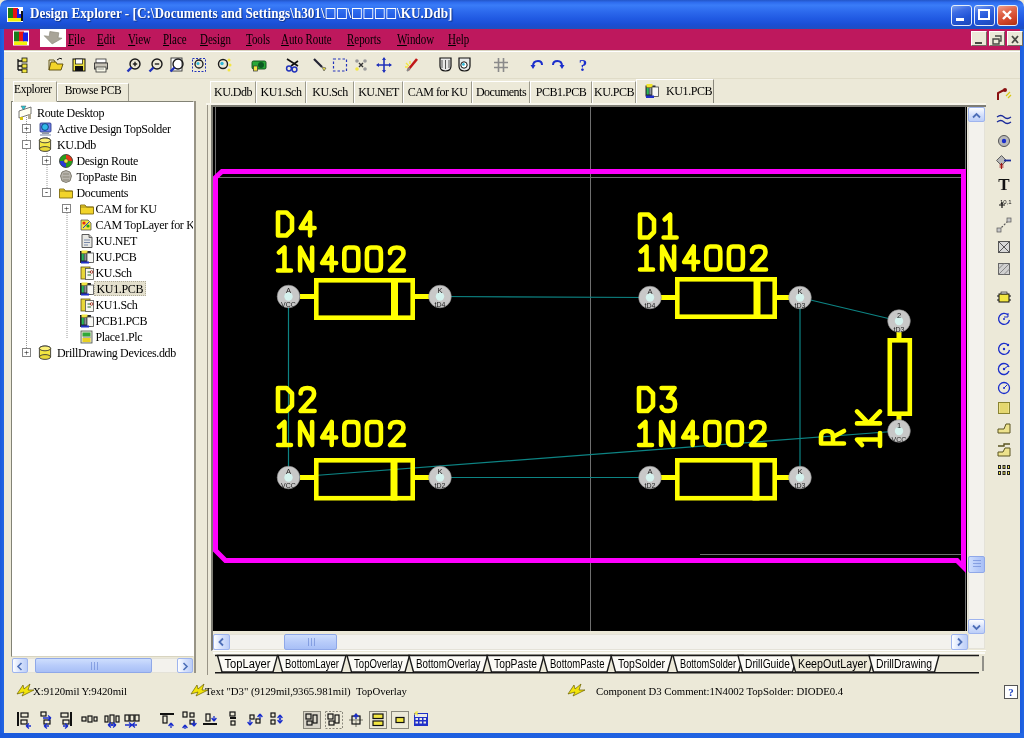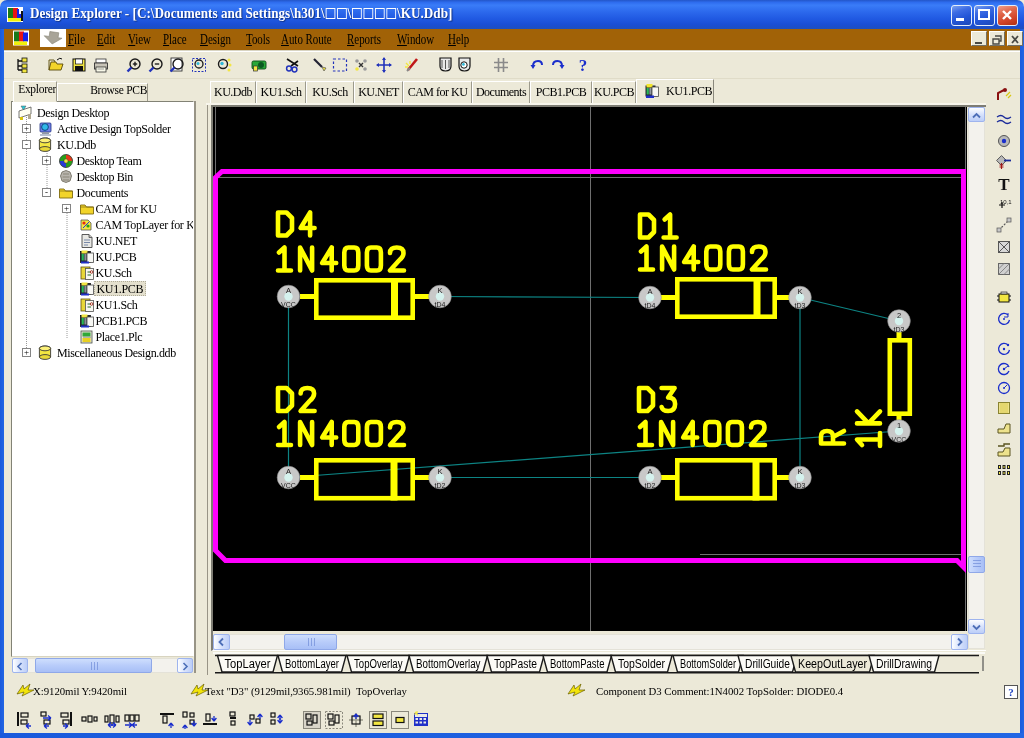--- a/index.html
+++ b/index.html
@@ -9,21 +9,21 @@
 #title{left:0;top:0;width:1024px;height:29px;border-radius:7px 7px 0 0;
 background:linear-gradient(180deg,#2356C8 0%,#2E6CEE 8%,#3A7CF8 18%,#2B68EC 42%,#2059E2 65%,#1A4ED4 85%,#1E50BE 100%);}
 .cjk{display:inline-block;width:11px;height:11px;border:1.6px solid #fff;margin:0 1px -1px 1px}
 #title .txt{left:30px;top:5px;color:#fff;font-weight:bold;font-size:15px;text-shadow:1px 1px 1px #10307F;white-space:nowrap;transform:scaleX(0.88);transform-origin:0 0}
 .tbtn{top:5px;width:21px;height:21px;border-radius:3px;border:1px solid #E4EEFB}
 .tbtn.b{background:linear-gradient(160deg,#7AA1F0 0%,#3D6CE4 30%,#2356D8 60%,#1D48B8 100%)}
 .tbtn.r{background:linear-gradient(160deg,#F0A08C 0%,#E0664A 35%,#D04328 70%,#B03010 100%)}
 
 .wb{background:linear-gradient(90deg,#1A5ADC,#2266E4)}
 
-#menurow{left:4px;top:29px;width:1016px;height:34px;background:#a16207}
+#menurow{left:4px;top:29px;width:1016px;height:34px;background:#be185d}
 .mi{top:3px;font-size:14px;color:#000;white-space:nowrap;transform:scaleX(0.78);transform-origin:0 0}
 .mi u{text-decoration:underline}
 
 #toolrow{left:4px;top:52px;width:1016px;height:27px;background:#ECE9D8;border-bottom:1px solid #E0DCC8}
 
   .ptab{height:19px;font-size:11.5px;letter-spacing:-0.3px;white-space:nowrap;overflow:hidden;background:#ECE9D8;border:1px solid #fff;border-right:1px solid #9C9A8C;border-bottom:none;padding:1px 6px 0 6px}
 
 #treebox{left:11px;top:101px;width:183px;height:556px;background:#fff;
 border-top:1.5px solid #828275;border-left:1.5px solid #828275;border-right:1.5px solid #fff;border-bottom:1px solid #d8d4c0;overflow:hidden}
 .trow{position:absolute;height:16px;font-size:12px;letter-spacing:-0.35px;white-space:nowrap;color:#000}
@@ -206,30 +206,30 @@
     </svg>
     <svg class="a" style="left:546px;top:5px" width="16" height="16" viewBox="0 0 16 16">
       <path d="M3 8 Q3 4 7.5 4 Q12 4 12 9" fill="none" stroke="#1a2ecc" stroke-width="2"></path>
       <path d="M9.5 8 L14.5 8 L12 12 Z" fill="#1a2ecc"></path>
     </svg>
     <svg class="a" style="left:571px;top:5px" width="16" height="16" viewBox="0 0 16 16">
       <text x="8" y="14" text-anchor="middle" font-family="Liberation Serif" font-weight="bold" font-size="17" fill="#1a2ecc">?</text>
     </svg>
   </div>
 
-<div class="a ptab" style="left:13px;top:81px;z-index:2;height:21px;width:44px;text-align:right;padding:1px 0 0 0;border-bottom:1px solid #ECE9D8">Explorer</div>
-<div class="a ptab" style="left:57px;top:83px;width:91px;text-align:right;padding:0 0 0 0">Browse PCB</div>
+<div class="a ptab" style="left:13px;top:81px;z-index:2;height:21px;width:44px;text-align:left;padding:1px 0 0 0;border-bottom:1px solid #ECE9D8">Explorer</div>
+<div class="a ptab" style="left:57px;top:83px;width:72px;text-align:center;padding:0 0 0 0">Browse PCB</div>
 <div class="a" style="left:5px;top:101px;width:195px;height:576px;background:#ECE9D8"></div>
 <div id="treebox" class="a">
     <svg width="183" height="556" style="position:absolute;left:0;top:0">
       <line x1="14.5" y1="13" x2="14.5" y2="252" stroke="#9a9a9a" stroke-width="1" stroke-dasharray="1,1"></line>
       <line x1="35" y1="29" x2="35" y2="93" stroke="#9a9a9a" stroke-width="1" stroke-dasharray="1,1"></line>
       <line x1="55" y1="109" x2="55" y2="236" stroke="#9a9a9a" stroke-width="1" stroke-dasharray="1,1"></line>
     </svg>
-    <div class="trow" style="left:25px;top:3.5px">Design Desktop</div>
+    <div class="trow" style="left:25px;top:3.5px">Route Desktop</div>
     <svg width="16" height="16" style="position:absolute;left:5.5px;top:2.5px">
       <polygon points="1,6 13,2 13,9 1,13" fill="#FFFFF0" stroke="#555" stroke-width="0.8"></polygon>
       <polygon points="3,1 8,1 5.5,5" fill="#27C8D8" stroke="#555" stroke-width="0.5"></polygon>
       <rect x="2" y="12" width="3" height="3" fill="#D8C410"></rect>
       <rect x="10" y="9" width="3" height="5" fill="#B0A890"></rect>
     </svg>
     <div class="trow" style="left:45px;top:19.5px">Active Design TopSolder</div>
     <svg width="16" height="16" style="position:absolute;left:25px;top:18.5px">
       <rect x="3" y="2" width="11" height="9" rx="1" fill="#7080E8" stroke="#203080" stroke-width="0.8"></rect>
       <circle cx="8" cy="6" r="3.4" fill="#30B8E8" stroke="#104880"></circle>
@@ -240,30 +240,30 @@
     <div class="trow" style="left:45px;top:35.5px">KU.Ddb</div>
     <svg width="16" height="16" style="position:absolute;left:25px;top:34.5px">
       <ellipse cx="8" cy="3.4" rx="5.6" ry="2.4" fill="#F2E642" stroke="#383838" stroke-width="0.9"></ellipse>
       <rect x="2.4" y="3.4" width="11.2" height="8.6" fill="#F2E642"></rect>
       <line x1="2.4" y1="3.4" x2="2.4" y2="12" stroke="#383838" stroke-width="0.9"></line>
       <line x1="13.6" y1="3.4" x2="13.6" y2="12" stroke="#383838" stroke-width="0.9"></line>
       <ellipse cx="8" cy="12" rx="5.6" ry="2.4" fill="#E8D838" stroke="#383838" stroke-width="0.9"></ellipse>
       <ellipse cx="8" cy="3.4" rx="5.6" ry="2.4" fill="#FBF078" stroke="#383838" stroke-width="0.9"></ellipse>
     </svg>
     <div class="pm" style="left:10px;top:37.5px">-</div>
-    <div class="trow" style="left:64.5px;top:51.5px">Desktop Team</div>
+    <div class="trow" style="left:64.5px;top:51.5px">Design Route</div>
     <svg width="16" height="16" style="position:absolute;left:45.5px;top:50.5px">
       <circle cx="8" cy="8" r="6.5" fill="#28A018"></circle>
       <path d="M8 1.5 A6.5 6.5 0 0 1 14.5 8 L8 8 Z" fill="#E83818"></path>
       <path d="M1.5 8 A6.5 6.5 0 0 0 8 14.5 L8 8 Z" fill="#2838D8"></path>
       <circle cx="8" cy="8" r="6.5" fill="none" stroke="#383838" stroke-width="0.8"></circle>
       <circle cx="8" cy="8" r="2.2" fill="#F2E642" stroke="#383838" stroke-width="0.6"></circle>
     </svg>
     <div class="pm" style="left:30px;top:53.5px">+</div>
-    <div class="trow" style="left:64.5px;top:67.5px">Desktop Bin</div>
+    <div class="trow" style="left:64.5px;top:67.5px">TopPaste Bin</div>
     <svg width="16" height="16" style="position:absolute;left:45.5px;top:66.5px">
       <path d="M4 3 L8 1.5 L12 3 L13.5 7 L12 12 L8 13.5 L4 12 L2.5 7 Z" fill="#B8B4AC" stroke="#686458" stroke-width="0.8"></path>
       <path d="M5 5 L11 5 M4.5 8 L11.5 8 M5 11 L11 11" stroke="#8A8678" stroke-width="1"></path>
     </svg>
     <div class="trow" style="left:64.5px;top:83.5px">Documents</div>
     <svg width="16" height="16" style="position:absolute;left:45.5px;top:82.5px">
       <path d="M1.5 4 L6 4 L7.5 6 L14.5 6 L14.5 13 L1.5 13 Z" fill="#F2D42A" stroke="#806C10" stroke-width="0.9"></path>
       <path d="M1.5 6 L14.5 6" stroke="#806C10" stroke-width="0.7"></path>
     </svg>
     <div class="pm" style="left:30px;top:85.5px">-</div>
@@ -327,21 +327,21 @@
       <rect x="8" y="4" width="6.5" height="9.5" fill="#F8F8F4" stroke="#484848" stroke-width="0.8"></rect>
       <rect x="2" y="12.5" width="8" height="2" fill="#2030C8"></rect>
     </svg>
     <div class="trow" style="left:83.5px;top:227.5px">Place1.Plc</div>
     <svg width="16" height="16" style="position:absolute;left:66.5px;top:226.5px">
       <rect x="2" y="2" width="11" height="12" fill="#E8E8D8" stroke="#485048" stroke-width="0.8"></rect>
       <rect x="3.5" y="3.5" width="8" height="4" fill="#30A838"></rect>
       <rect x="3.5" y="9" width="8" height="4" fill="#E8D020"></rect>
       <path d="M4 8.2 L12 8.2" stroke="#888" stroke-width="0.8"></path>
     </svg>
-    <div class="trow" style="left:45px;top:243.5px">Miscellaneous Design.ddb</div>
+    <div class="trow" style="left:45px;top:243.5px">DrillDrawing Devices.ddb</div>
     <svg width="16" height="16" style="position:absolute;left:25px;top:242.5px">
       <ellipse cx="8" cy="3.4" rx="5.6" ry="2.4" fill="#F2E642" stroke="#383838" stroke-width="0.9"></ellipse>
       <rect x="2.4" y="3.4" width="11.2" height="8.6" fill="#F2E642"></rect>
       <line x1="2.4" y1="3.4" x2="2.4" y2="12" stroke="#383838" stroke-width="0.9"></line>
       <line x1="13.6" y1="3.4" x2="13.6" y2="12" stroke="#383838" stroke-width="0.9"></line>
       <ellipse cx="8" cy="12" rx="5.6" ry="2.4" fill="#E8D838" stroke="#383838" stroke-width="0.9"></ellipse>
       <ellipse cx="8" cy="3.4" rx="5.6" ry="2.4" fill="#FBF078" stroke="#383838" stroke-width="0.9"></ellipse>
     </svg>
     <div class="pm" style="left:10px;top:245.5px">+</div>
   </div>

